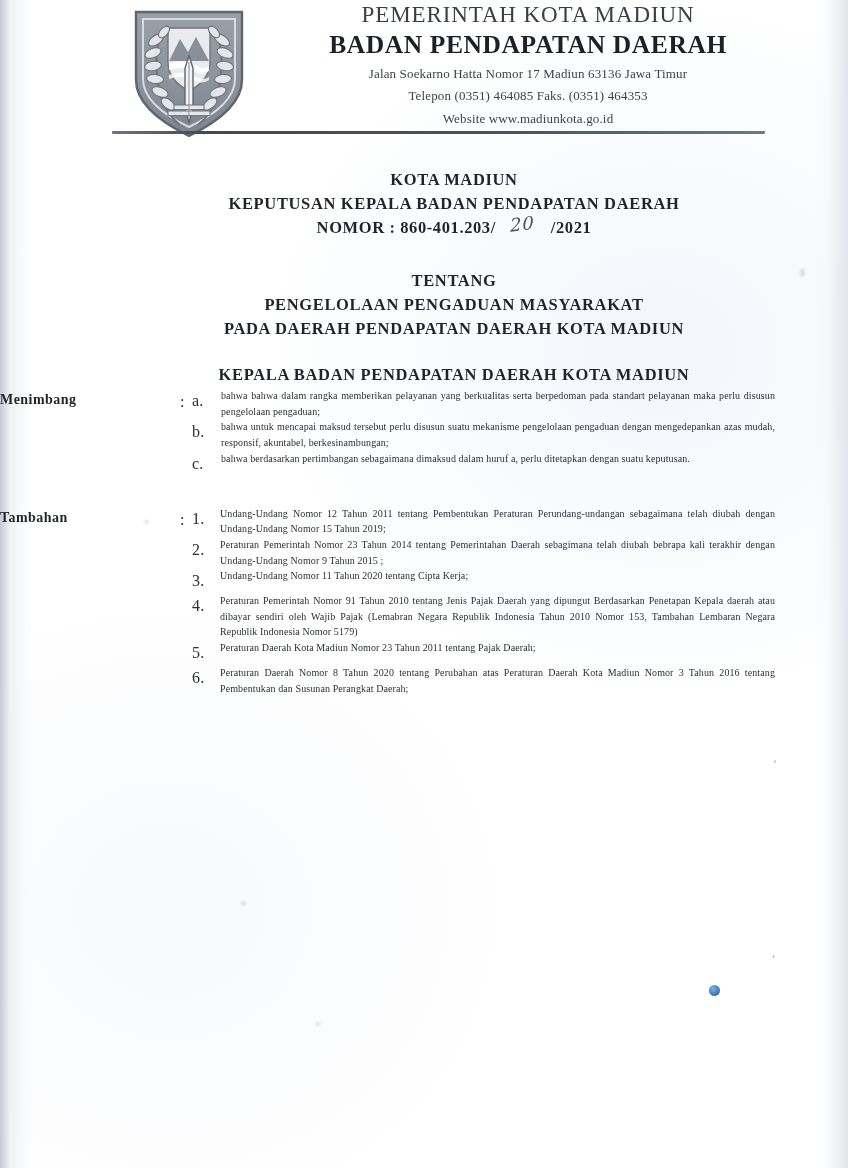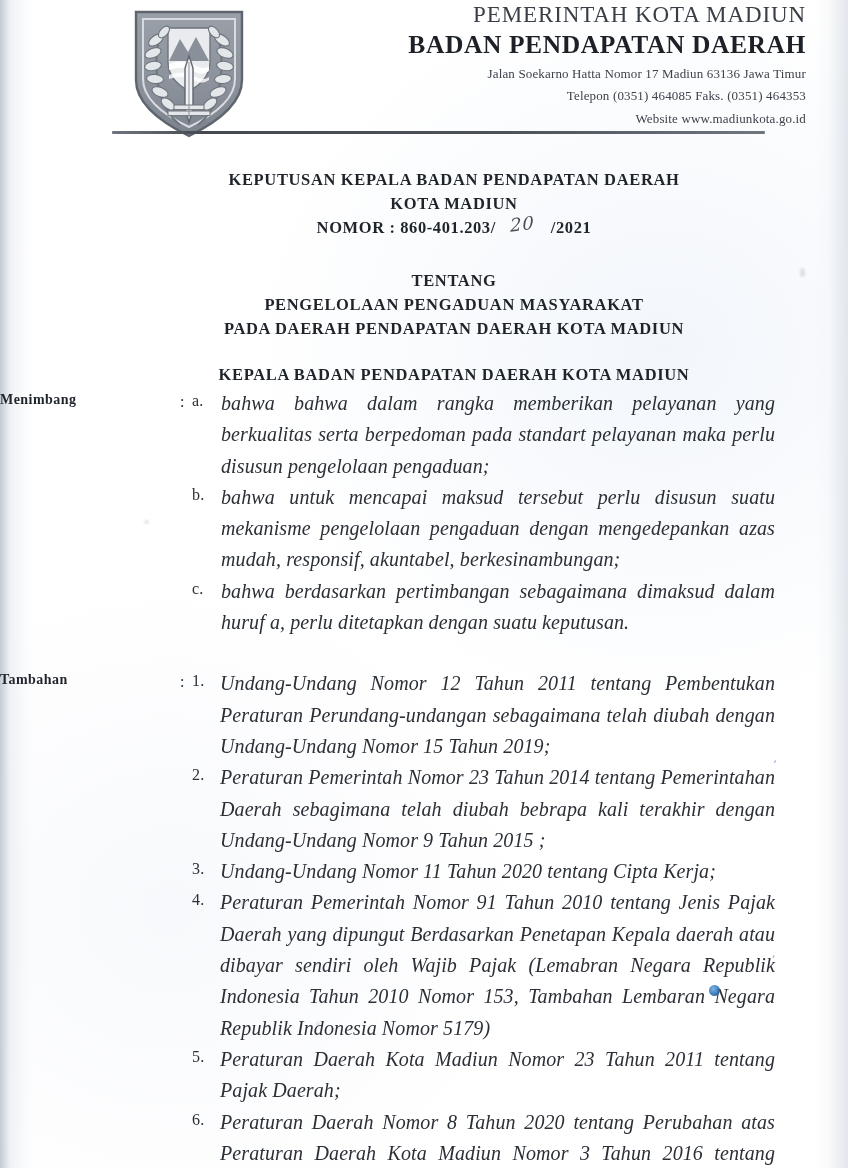--- a/index.html
+++ b/index.html
@@ -54,21 +54,21 @@
     left: 128px;
     top: 6px;
     width: 122px;
     height: 134px;
   }
   .head-text {
     position: absolute;
     left: 250px;
     top: 2px;
     width: 556px;
-    text-align: right;
+    text-align: center;
   }
   .head-line-1 {
     font-size: 23px;
     letter-spacing: 0.9px;
     color: #3a3f47;
     line-height: 1.15;
     white-space: nowrap;
   }
   .head-line-2 {
     font-size: 25.5px;
@@ -188,28 +188,27 @@
     color: #2b2f36;
     text-align: left;
     letter-spacing: 0.2px;
   }
   .item-marker.num {
     flex: 0 0 28px;
     width: 28px;
   }
   .item-text {
     flex: 1 1 auto;
-    font-size: 20px;
+    font-size: 10px;
     line-height: 1.565;
     color: #2b2f36;
     text-align: justify;
     text-justify: inter-word;
     letter-spacing: 0.1px;
     hyphens: none;
-    font-style: italic;
   }
   .section-gap { height: 30px; }
 
   
   .ink-dot {
     position: absolute;
     width: 11px;
     height: 11px;
     border-radius: 50%;
     background: radial-gradient(circle at 38% 34%, #6aa9e0 0%, #2f74b8 48%, #1d5b96 78%, rgba(29,91,150,0.35) 100%);
@@ -297,22 +296,22 @@
       <div class="head-line-2">BADAN PENDAPATAN DAERAH</div>
       <div class="head-addr">Jalan Soekarno Hatta Nomor 17 Madiun 63136 Jawa Timur</div>
       <div class="head-addr">Telepon (0351) 464085 Faks. (0351) 464353</div>
       <div class="head-addr">Website www.madiunkota.go.id</div>
     </div>
 
     <div class="rule"></div>
   </div>
 
   <div class="title-block">
+    <div class="t-line">KOTA MADIUN</div>
     <div class="t-line">KEPUTUSAN KEPALA BADAN PENDAPATAN DAERAH</div>
-    <div class="t-line">KOTA MADIUN</div>
     <div>
       <span class="nomor-line">NOMOR : 860-401.203/</span><span class="handwrite">20</span><span class="nomor-line">/2021</span>
     </div>
 
     <div class="gap-md"></div>
     <div class="t-line">TENTANG</div>
     <div class="t-line">PENGELOLAAN PENGADUAN MASYARAKAT</div>
     <div class="t-line">PADA DAERAH PENDAPATAN DAERAH KOTA MADIUN</div>
 
     <div class="gap-sm"></div>

